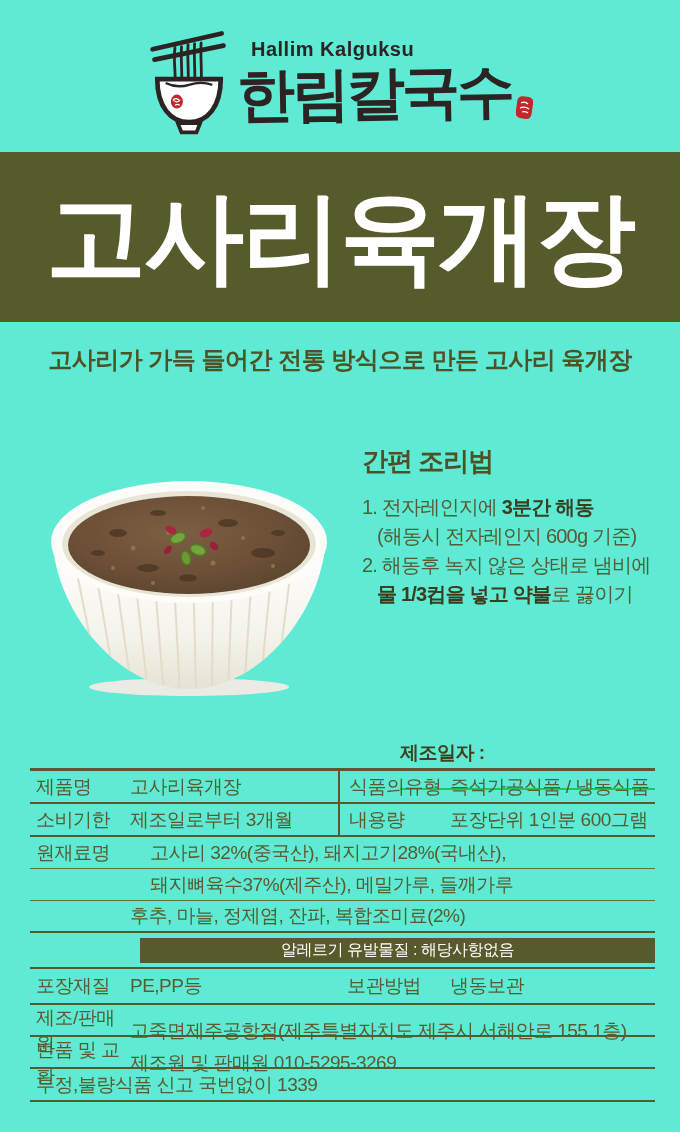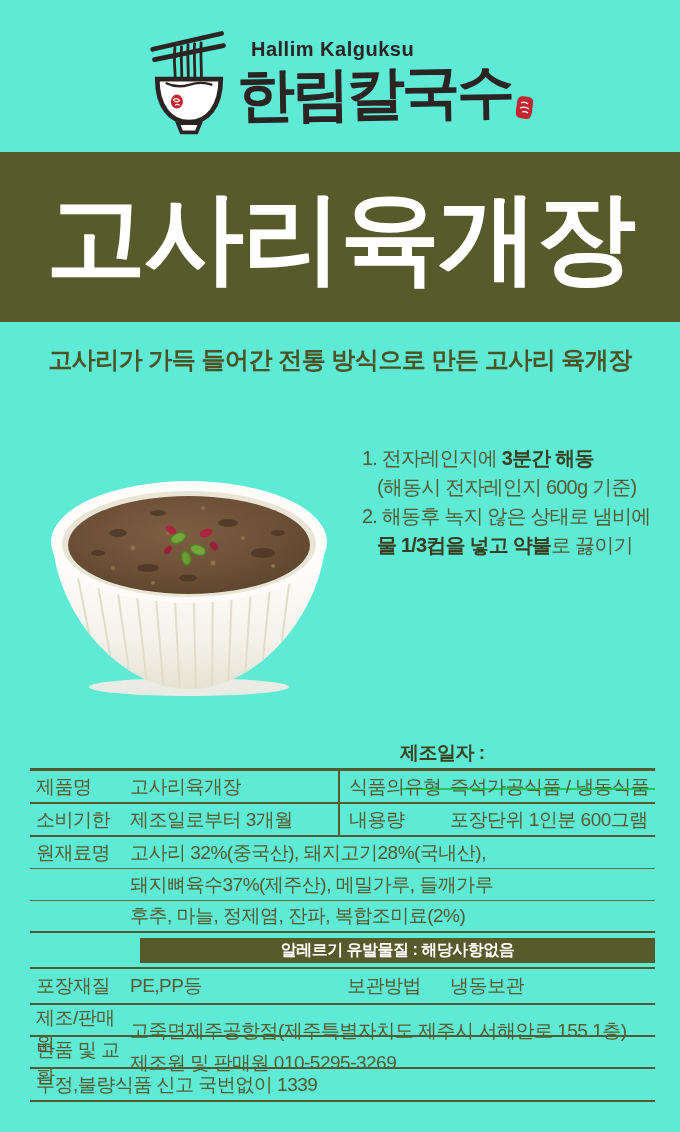--- a/index.html
+++ b/index.html
@@ -37,23 +37,23 @@
   .mfg span { font-size:19px; font-weight:800; color:#3e431e; letter-spacing:-.5px; }
 
   
   .info-table { position:absolute; top:768px; left:30px; width:625px; border-top:3px solid #575a2b; color:#585c2f; font-size:19px; letter-spacing:-.5px; }
   .tr { display:grid; align-items:center; border-bottom:2px solid #575a2b; }
   .tr.cols4 { grid-template-columns:100px 208px 112px 205px; height:33px; }
   .tr.cols2 { grid-template-columns:100px 525px; height:32px; }
   .tr .lab { padding-left:6px; }
   .tr .lab2 { padding-left:9px; height:100%; display:flex; align-items:center; }
   .tr.divided .lab2 { border-left:2px solid #575a2b; }
-  .tr.sub { border-bottom:1.5px solid #696c3d; height:32px; }
+  .tr.sub { border-bottom:1.5px solid #696c3d; height:32px;gap:20px; }
   .allergy-row { height:36px; display:flex; align-items:center; border-bottom:2px solid #575a2b; }
-  .allergy-band { margin-left:110px; width:515px; height:25px; background:#575a2b; color:#fff; font-size:16px; font-weight:700; display:flex; align-items:center; justify-content:center; letter-spacing:-.5px; }
+  .allergy-band { margin-left:110px; width:515px; height:25px; background:#575a2b; color:#fff; font-size:16px; font-weight:400; display:flex; align-items:center; justify-content:center; letter-spacing:-.5px; }
   .report-row { height:33px; display:flex; align-items:center; border-bottom:2px solid #575a2b; padding-left:6px; }
 </style>
 </head>
 <body>
 
 <div class="page">
 
   <header class="logo-row">
     <svg class="logo-bowl" viewBox="0 0 90 118">
       <g stroke="#2b2422" stroke-linecap="round" fill="none">
@@ -150,20 +150,21 @@
         <ellipse cx="170" cy="112" rx="8" ry="5" fill="#75a53d" stroke="#527c28" stroke-width="1.5" transform="rotate(20 170 112)"></ellipse>
         <ellipse cx="158" cy="120" rx="7" ry="4.5" fill="#6b9c34" stroke="#527c28" stroke-width="1.5" transform="rotate(75 158 120)"></ellipse>
         <ellipse cx="143" cy="92" rx="6" ry="3.5" fill="#ab2440" transform="rotate(30 143 92)"></ellipse>
         <ellipse cx="178" cy="95" rx="6.5" ry="4" fill="#ab2440" transform="rotate(-20 178 95)"></ellipse>
         <ellipse cx="186" cy="108" rx="5" ry="3.5" fill="#97203a" transform="rotate(50 186 108)"></ellipse>
         <ellipse cx="140" cy="112" rx="5" ry="3" fill="#97203a" transform="rotate(-50 140 112)"></ellipse>
       </g>
     </svg>
 
     <div class="cooking">
+      <h2>간편 조리법</h2>
       <div class="step">
         <div><span>1. 전자레인지에 </span><b>3분간 해동</b></div>
         <div class="ln2">(해동시 전자레인지 600g 기준)</div>
       </div>
       <div class="step">
         <div>2. 해동후 녹지 않은 상태로 냄비에</div>
         <div class="ln2"><b>물 1/3컵을 넣고 약불</b><span>로 끓이기</span></div>
       </div>
     </div>
   </section>

